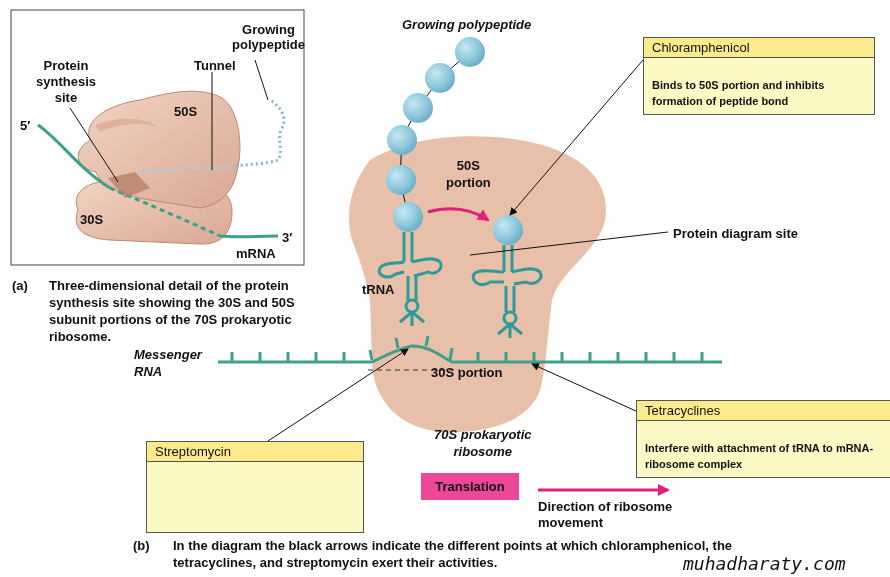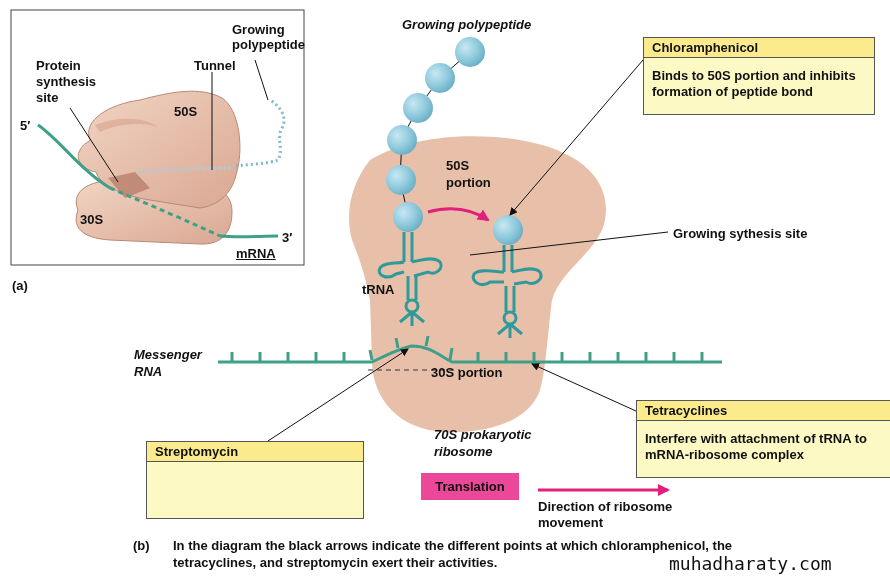--- a/index.html
+++ b/index.html
@@ -1,24 +1,24 @@
 <!DOCTYPE html>
 <html><head>
 <meta charset="utf-8">
 <style>
   html, body { margin:0; padding:0; background:#ffffff; }
   body { width:890px; height:577px; position:relative; overflow:hidden;
          font-family:"Liberation Sans", sans-serif; color:#111; }
   .i { font-style:italic; }
   svg#art { position:absolute; left:0; top:0; }
   .lbl { position:absolute; font-weight:bold; font-size:13px; line-height:15px; color:#111; white-space:nowrap; }
-  .ctr { }
+  .ctr { text-align:center; }
   .box { position:absolute; background:#fdf9c4; border:1px solid #555; box-sizing:border-box; }
-  .box .hd { background:#fbeb8c; border-bottom:1px solid #555; font-weight:bold; font-size:13px; padding:2px 8px; line-height:15px; }
-  .box .bd { font-weight:bold; font-size:13px; padding:10px 8px; line-height:16px; }
+  .box .hd { background:#fbeb8c; border-bottom:1px solid #555; font-weight:normal; font-size:13px; padding:2px 8px; line-height:15px; }
+  .box .bd { font-weight:bold; font-size:11px; padding:19px 8px; line-height:16px; }
   .cap { position:absolute; font-weight:bold; font-size:13px; line-height:17px; }
   .cap .tag { position:absolute; left:0; top:0; }
   .translation { position:absolute; background:#ec4899; font-weight:bold; font-size:13px; text-align:center; line-height:27px; }
   .wm { position:absolute; font-family:"DejaVu Sans Mono", monospace; font-size:18px; color:#111; }
 </style>
 </head>
 <body>
 
 <svg id="art" width="890" height="577" viewBox="0 0 890 577">
   <defs>
@@ -108,52 +108,53 @@
 <div class="lbl ctr" style="left:232px; top:22px; white-space:pre;">Growing
 polypeptide</div>
 <div class="lbl" style="left:194px; top:58px;">Tunnel</div>
 <div class="lbl ctr" style="left:36px; top:58px; white-space:pre; line-height:16px;">Protein
 synthesis
 site</div>
 <div class="lbl" style="left:174px; top:104px;">50S</div>
 <div class="lbl" style="left:80px; top:212px;text-align:center;">30S</div>
 <div class="lbl" style="left:20px; top:118px;">5′</div>
 <div class="lbl" style="left:282px; top:230px;">3′</div>
-<div class="lbl" style="left:236px; top:246px;text-decoration:underline;">mRNA</div>
+<div class="lbl" style="left:236px; top:246px;">mRNA</div>
 
 <div class="cap" style="left:12px; top:277px; width:320px;">
   <span class="tag">(a)</span>
+  <div style="margin-left:37px;">Three-dimensional detail of the protein synthesis site showing the 30S and 50S subunit portions of the 70S prokaryotic ribosome.</div>
 </div>
 
 <div class="lbl i" style="left:402px; top:17px;">Growing polypeptide</div>
 <div class="lbl ctr" style="left:446px; top:157px; white-space:pre; line-height:17px;">50S
 portion</div>
 <div class="lbl" style="left:362px; top:282px;text-align:right;">tRNA</div>
 <div class="lbl i" style="left:134px; top:346px; white-space:pre; line-height:17px;">Messenger
 RNA</div>
 <div class="lbl" style="left:431px; top:365px;">30S portion</div>
-<div class="lbl" style="left:673px; top:226px;">Growing sythesis site</div>
+<div class="lbl" style="left:673px; top:226px;">Protein diagram site</div>
 <div class="lbl i ctr" style="left:434px; top:426px; white-space:pre; line-height:17px;">70S prokaryotic
 ribosome</div>
 
 <div class="box" style="left:643px; top:37px; width:232px; height:78px;">
   <div class="hd">Chloramphenicol</div>
   <div class="bd">Binds to 50S portion and inhibits formation of peptide bond</div>
 </div>
 <div class="box" style="left:636px; top:400px; width:280px; height:78px;">
   <div class="hd">Tetracyclines</div>
   <div class="bd">Interfere with attachment of tRNA to mRNA-ribosome complex</div>
 </div>
-<div class="box" style="left:146px; top:441px; width:218px; height:78px;">
+<div class="box" style="left:146px; top:441px; width:218px; height:92px;">
   <div class="hd">Streptomycin</div>
 </div>
 
 <div class="translation" style="left:421px; top:473px; width:98px; height:27px;">Translation</div>
 
 <div class="lbl" style="left:538px; top:499px; white-space:pre; line-height:16px;">Direction of ribosome
 movement</div>
 
 <div class="cap" style="left:133px; top:537px; width:640px;">
   <span class="tag">(b)</span>
   <div style="margin-left:40px;">In the diagram the black arrows indicate the different points at which chloramphenicol, the tetracyclines, and streptomycin exert their activities.</div>
 </div>
 
-<div class="wm" style="left:669px; top:553px;">muhadharaty.com</div>
+<div class="wm" style="left:683px; top:553px;font-style:italic;">muhadharaty.com</div>
 
 </body></html>

